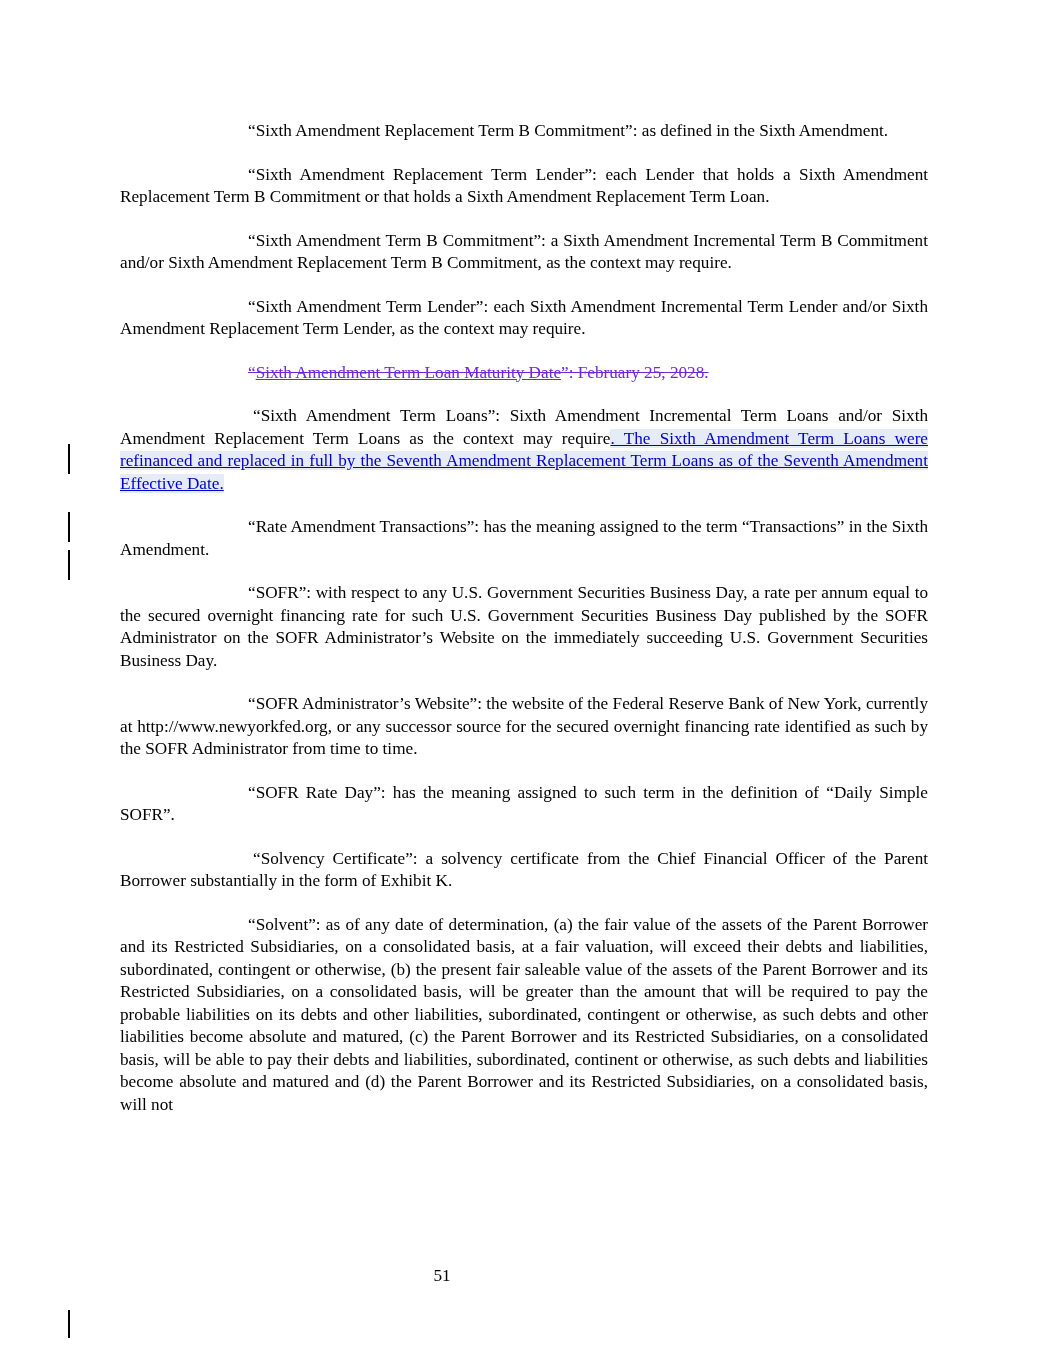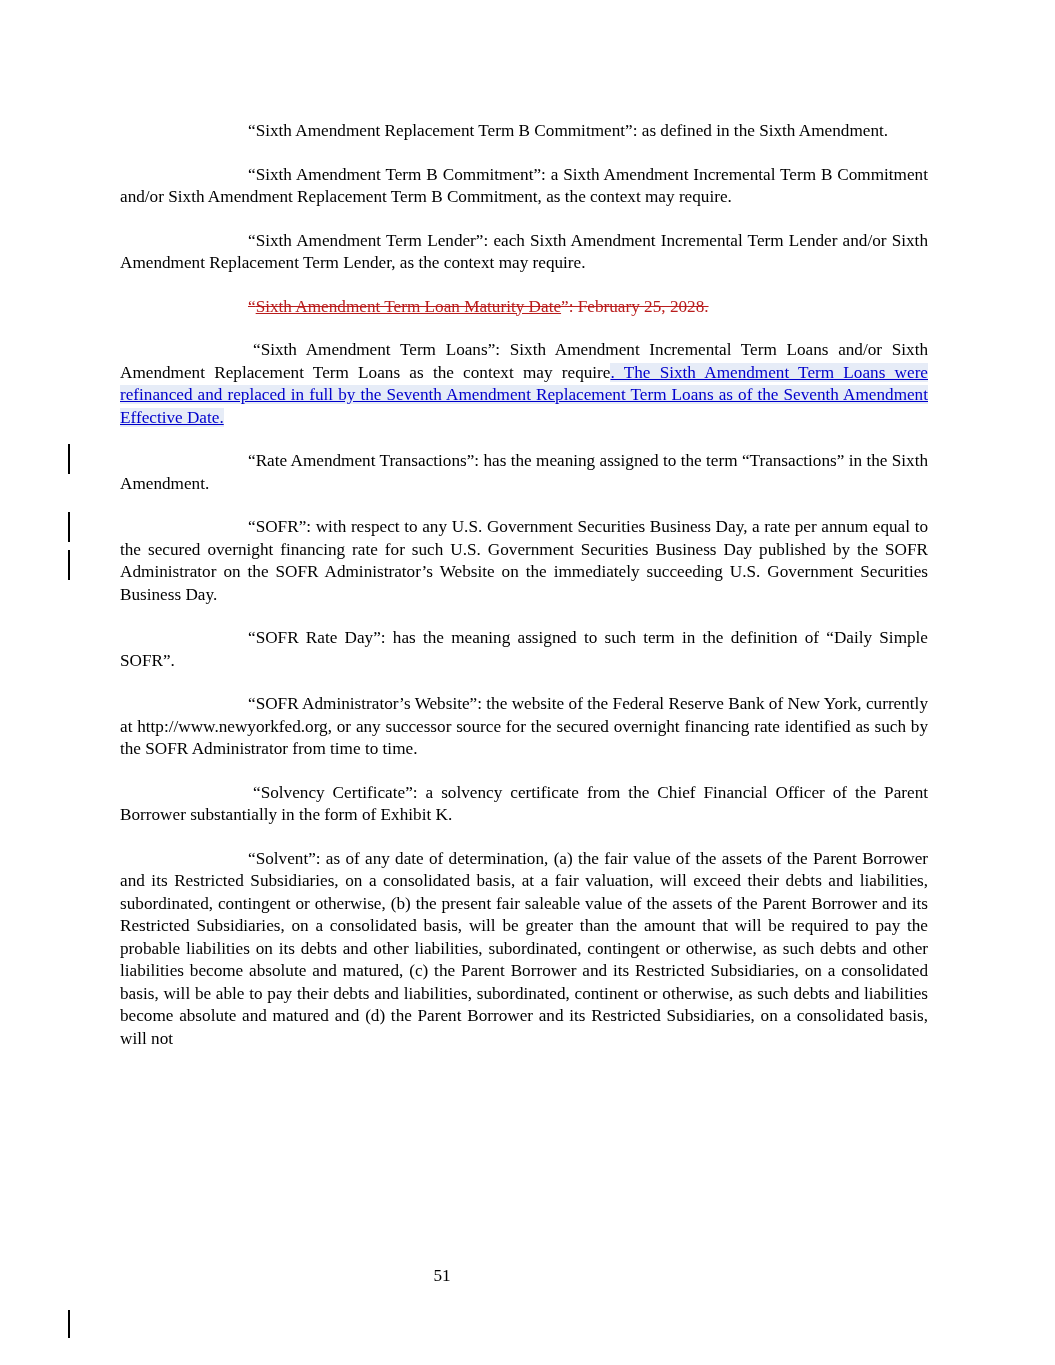--- a/index.html
+++ b/index.html
@@ -34,21 +34,21 @@
     display: inline-block;
     width: 128px;
   }
   p.para .indent-sm {
     display: inline-block;
     width: 133px;
   }
   .u {
   }
   .strike-red {
-    color: #b91c1c;
+    color: #6d28d9;
     text-decoration: line-through;
   }
   .strike-red .u {
     text-decoration: underline line-through;
   }
   .ins-blue {
     color: #0000cc;
     text-decoration: underline;
     background: #e6ecf7;
   }
@@ -77,20 +77,23 @@
   <div class="change-bar" style="top: 512px; height: 30px;"></div>
   <div class="change-bar" style="top: 550px; height: 30px;"></div>
   <div class="change-bar" style="top: 1310px; height: 28px;"></div>
 
   <div class="content">
 
     <p class="para">
       <span class="indent"></span><span>“</span><span class="u">Sixth Amendment Replacement Term B Commitment</span><span>”: as defined in the Sixth Amendment.</span>
     </p>
 
+    <p class="para">
+      <span class="indent"></span><span>“</span><span class="u">Sixth Amendment Replacement Term Lender</span><span>”: each Lender that holds a Sixth Amendment Replacement Term B Commitment or that holds a Sixth Amendment Replacement Term Loan.</span>
+    </p>
 
 
     <p class="para">
       <span class="indent"></span><span>“</span><span class="u">Sixth Amendment Term B Commitment</span><span>”: a Sixth Amendment Incremental Term B Commitment and/or Sixth Amendment Replacement Term B Commitment, as the context may require.</span>
     </p>
 
     <p class="para">
       <span class="indent"></span><span>“</span><span class="u">Sixth Amendment Term Lender</span><span>”: each Sixth Amendment Incremental Term Lender and/or Sixth Amendment Replacement Term Lender, as the context may require.</span>
     </p>
 
@@ -105,25 +108,25 @@
     <p class="para">
       <span class="indent"></span><span>“</span><span class="u">Rate Amendment Transactions</span><span>”: has the meaning assigned to the term “Transactions” in the Sixth Amendment.</span>
     </p>
 
     <p class="para">
       <span class="indent"></span><span>“</span><span class="u">SOFR</span><span>”:  with respect to any U.S. Government Securities Business Day, a rate per annum equal to the secured overnight financing rate for such U.S. Government Securities Business Day published by the SOFR Administrator on the SOFR Administrator’s Website on the immediately succeeding U.S. Government Securities Business Day.</span>
     </p>
 
 
     <p class="para">
-      <span class="indent"></span><span>“</span><span class="u">SOFR Rate Day</span><span>”: has the meaning assigned to such term in the definition of “Daily Simple SOFR”.</span>
+      <span class="indent"></span><span>“</span><span class="u">SOFR Administrator’s Website</span><span>”:  the website of the Federal Reserve Bank of New York, currently at http://www.newyorkfed.org, or any successor source for the secured overnight financing rate identified as such by the SOFR Administrator from time to time.</span>
     </p>
 
     <p class="para">
-      <span class="indent"></span><span>“</span><span class="u">SOFR Administrator’s Website</span><span>”:  the website of the Federal Reserve Bank of New York, currently at http://www.newyorkfed.org, or any successor source for the secured overnight financing rate identified as such by the SOFR Administrator from time to time.</span>
+      <span class="indent"></span><span>“</span><span class="u">SOFR Rate Day</span><span>”: has the meaning assigned to such term in the definition of “Daily Simple SOFR”.</span>
     </p>
 
     <p class="para">
       <span class="indent-sm"></span><span>“</span><span class="u">Solvency Certificate</span><span>”:  a solvency certificate from the Chief Financial Officer of the Parent Borrower substantially in the form of Exhibit K.</span>
     </p>
 
     <p class="para">
       <span class="indent"></span><span>“</span><span class="u">Solvent</span><span>”:  as of any date of determination, (a) the fair value of the assets of the Parent Borrower and its Restricted Subsidiaries, on a consolidated basis, at a fair valuation, will exceed their debts and liabilities, subordinated, contingent or otherwise, (b) the present fair saleable value of the assets of the Parent Borrower and its Restricted Subsidiaries, on a consolidated basis, will be greater than the amount that will be required to pay the probable liabilities on its debts and other liabilities, subordinated, contingent or otherwise, as such debts and other liabilities become absolute and matured, (c) the Parent Borrower and its Restricted Subsidiaries, on a consolidated basis, will be able to pay their debts and liabilities, subordinated, continent or otherwise, as such debts and liabilities become absolute and matured and (d) the Parent Borrower and its Restricted Subsidiaries, on a consolidated basis, will not</span>
     </p>
 

